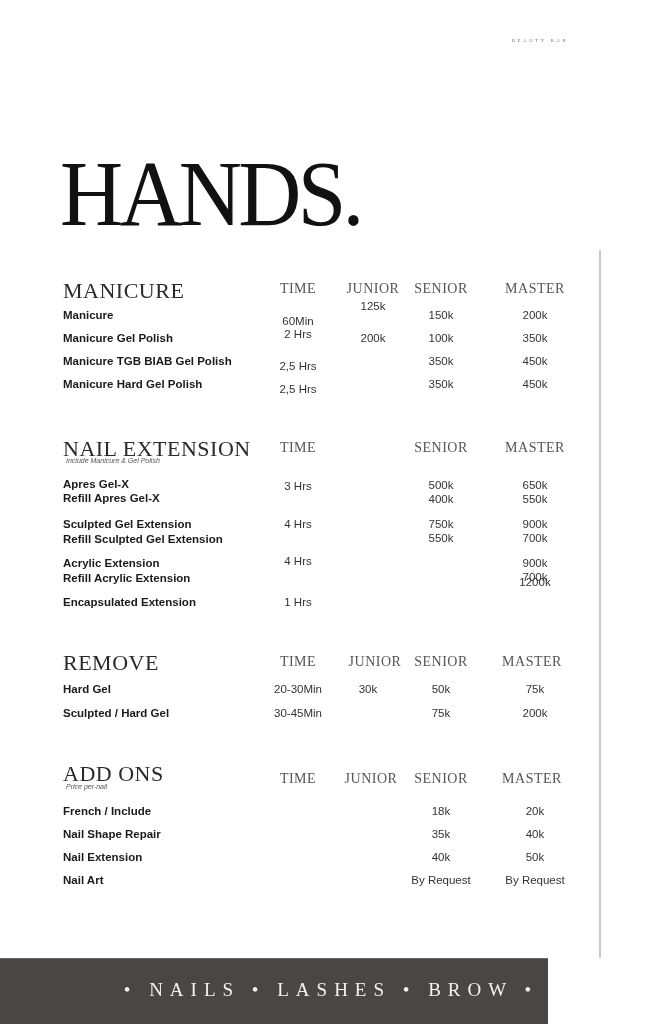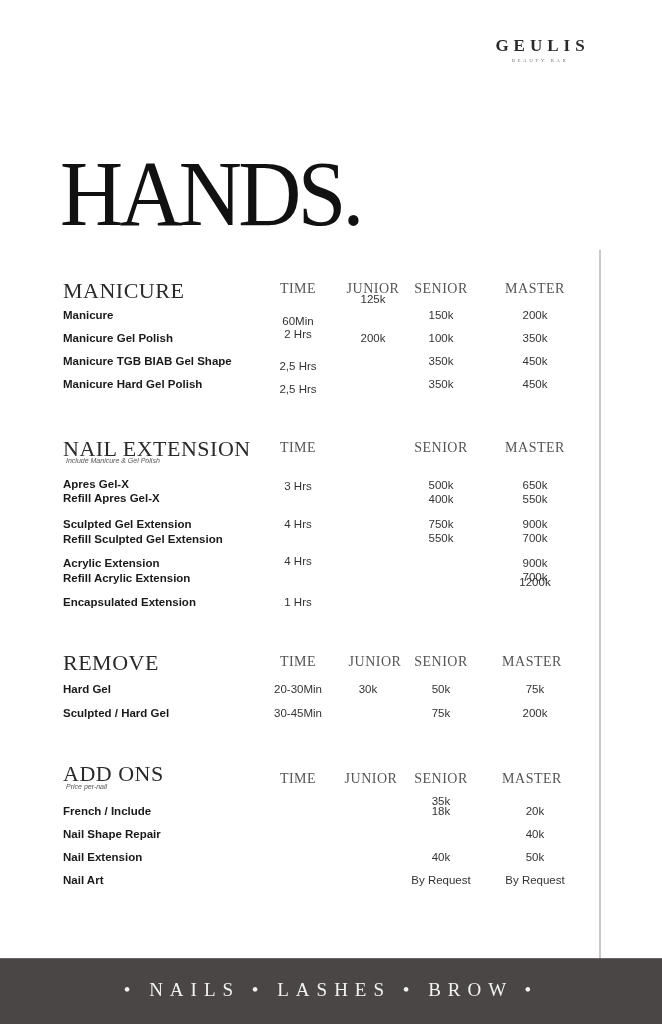--- a/index.html
+++ b/index.html
@@ -42,63 +42,62 @@
     position: absolute; left: 63px; font-size: 11.5px; font-weight: bold; color: #1a1a1a;
   }
   .cell {
     position: absolute; font-size: 11.5px; color: #333; text-align: center; width: 80px;
   }
   .c-time { left: 258px; }
   .c-junior { left: 333px; }
   .c-senior { left: 401px; }
   .c-master { left: 495px; }
   .footer {
-    position: absolute; left: 0; top: 958px; width: 662px; height: 66px; background: #4a4646;
+    position: absolute; left: 0; top: 958px; width: 548px; height: 66px; background: #4a4646;
     border-top: 1px solid #6a6666;
   }
   .footer-text {
     position: absolute; left: 0; width: 662px; top: 20px; text-align: center;
     font-family: "Liberation Serif", serif; font-size: 19px; letter-spacing: 7px; color: #f2f2f2;
   }
 </style>
 </head>
 <body>
 
 <div class="brand">
-  <div class="brand-name">GEULIS</div>
   <div class="brand-sub">BEAUTY BAR</div>
 </div>
 
 <div class="page-title">HANDS.</div>
 
 <div class="vline"></div>
 
 <div>
   <div class="sec-title" style="top:278px">MANICURE</div>
   <div class="col-head c-time" style="top:281px">TIME</div>
   <div class="col-head c-junior" style="top:281px">JUNIOR</div>
   <div class="col-head c-senior" style="top:281px">SENIOR</div>
   <div class="col-head c-master" style="top:281px">MASTER</div>
 
   <div>
     <div class="row-label" style="top:309px">Manicure</div>
     <div class="cell c-time" style="top:315px">60Min</div>
-    <div class="cell c-junior" style="top:293px">125k</div>
+    <div class="cell c-junior" style="top:300px">125k</div>
     <div class="cell c-senior" style="top:309px">150k</div>
     <div class="cell c-master" style="top:309px">200k</div>
   </div>
   <div>
     <div class="row-label" style="top:332px">Manicure Gel Polish</div>
     <div class="cell c-time" style="top:328px">2 Hrs</div>
     <div class="cell c-junior" style="top:332px">200k</div>
     <div class="cell c-senior" style="top:332px">100k</div>
     <div class="cell c-master" style="top:332px">350k</div>
   </div>
   <div>
-    <div class="row-label" style="top:355px">Manicure TGB BIAB Gel Shape</div>
+    <div class="row-label" style="top:355px">Manicure TGB BIAB Gel Polish</div>
     <div class="cell c-time" style="top:360px">2,5 Hrs</div>
     <div class="cell c-senior" style="top:355px">350k</div>
     <div class="cell c-master" style="top:355px">450k</div>
   </div>
   <div>
     <div class="row-label" style="top:378px">Manicure Hard Gel Polish</div>
     <div class="cell c-time" style="top:383px">2,5 Hrs</div>
     <div class="cell c-senior" style="top:378px">350k</div>
     <div class="cell c-master" style="top:378px">450k</div>
   </div>
@@ -179,21 +178,21 @@
   <div class="col-head c-senior" style="top:771px">SENIOR</div>
   <div class="col-head c-master" style="top:771px; left:492px">MASTER</div>
 
   <div>
     <div class="row-label" style="top:805px">French / Include</div>
     <div class="cell c-senior" style="top:805px">18k</div>
     <div class="cell c-master" style="top:805px">20k</div>
   </div>
   <div>
     <div class="row-label" style="top:828px">Nail Shape Repair</div>
-    <div class="cell c-senior" style="top:795px">35k</div>
+    <div class="cell c-senior" style="top:828px">35k</div>
     <div class="cell c-master" style="top:828px">40k</div>
   </div>
   <div>
     <div class="row-label" style="top:851px">Nail Extension</div>
     <div class="cell c-senior" style="top:851px">40k</div>
     <div class="cell c-master" style="top:851px">50k</div>
   </div>
   <div>
     <div class="row-label" style="top:874px">Nail Art</div>
     <div class="cell c-senior" style="top:874px; left:391px; width:100px">By Request</div>

